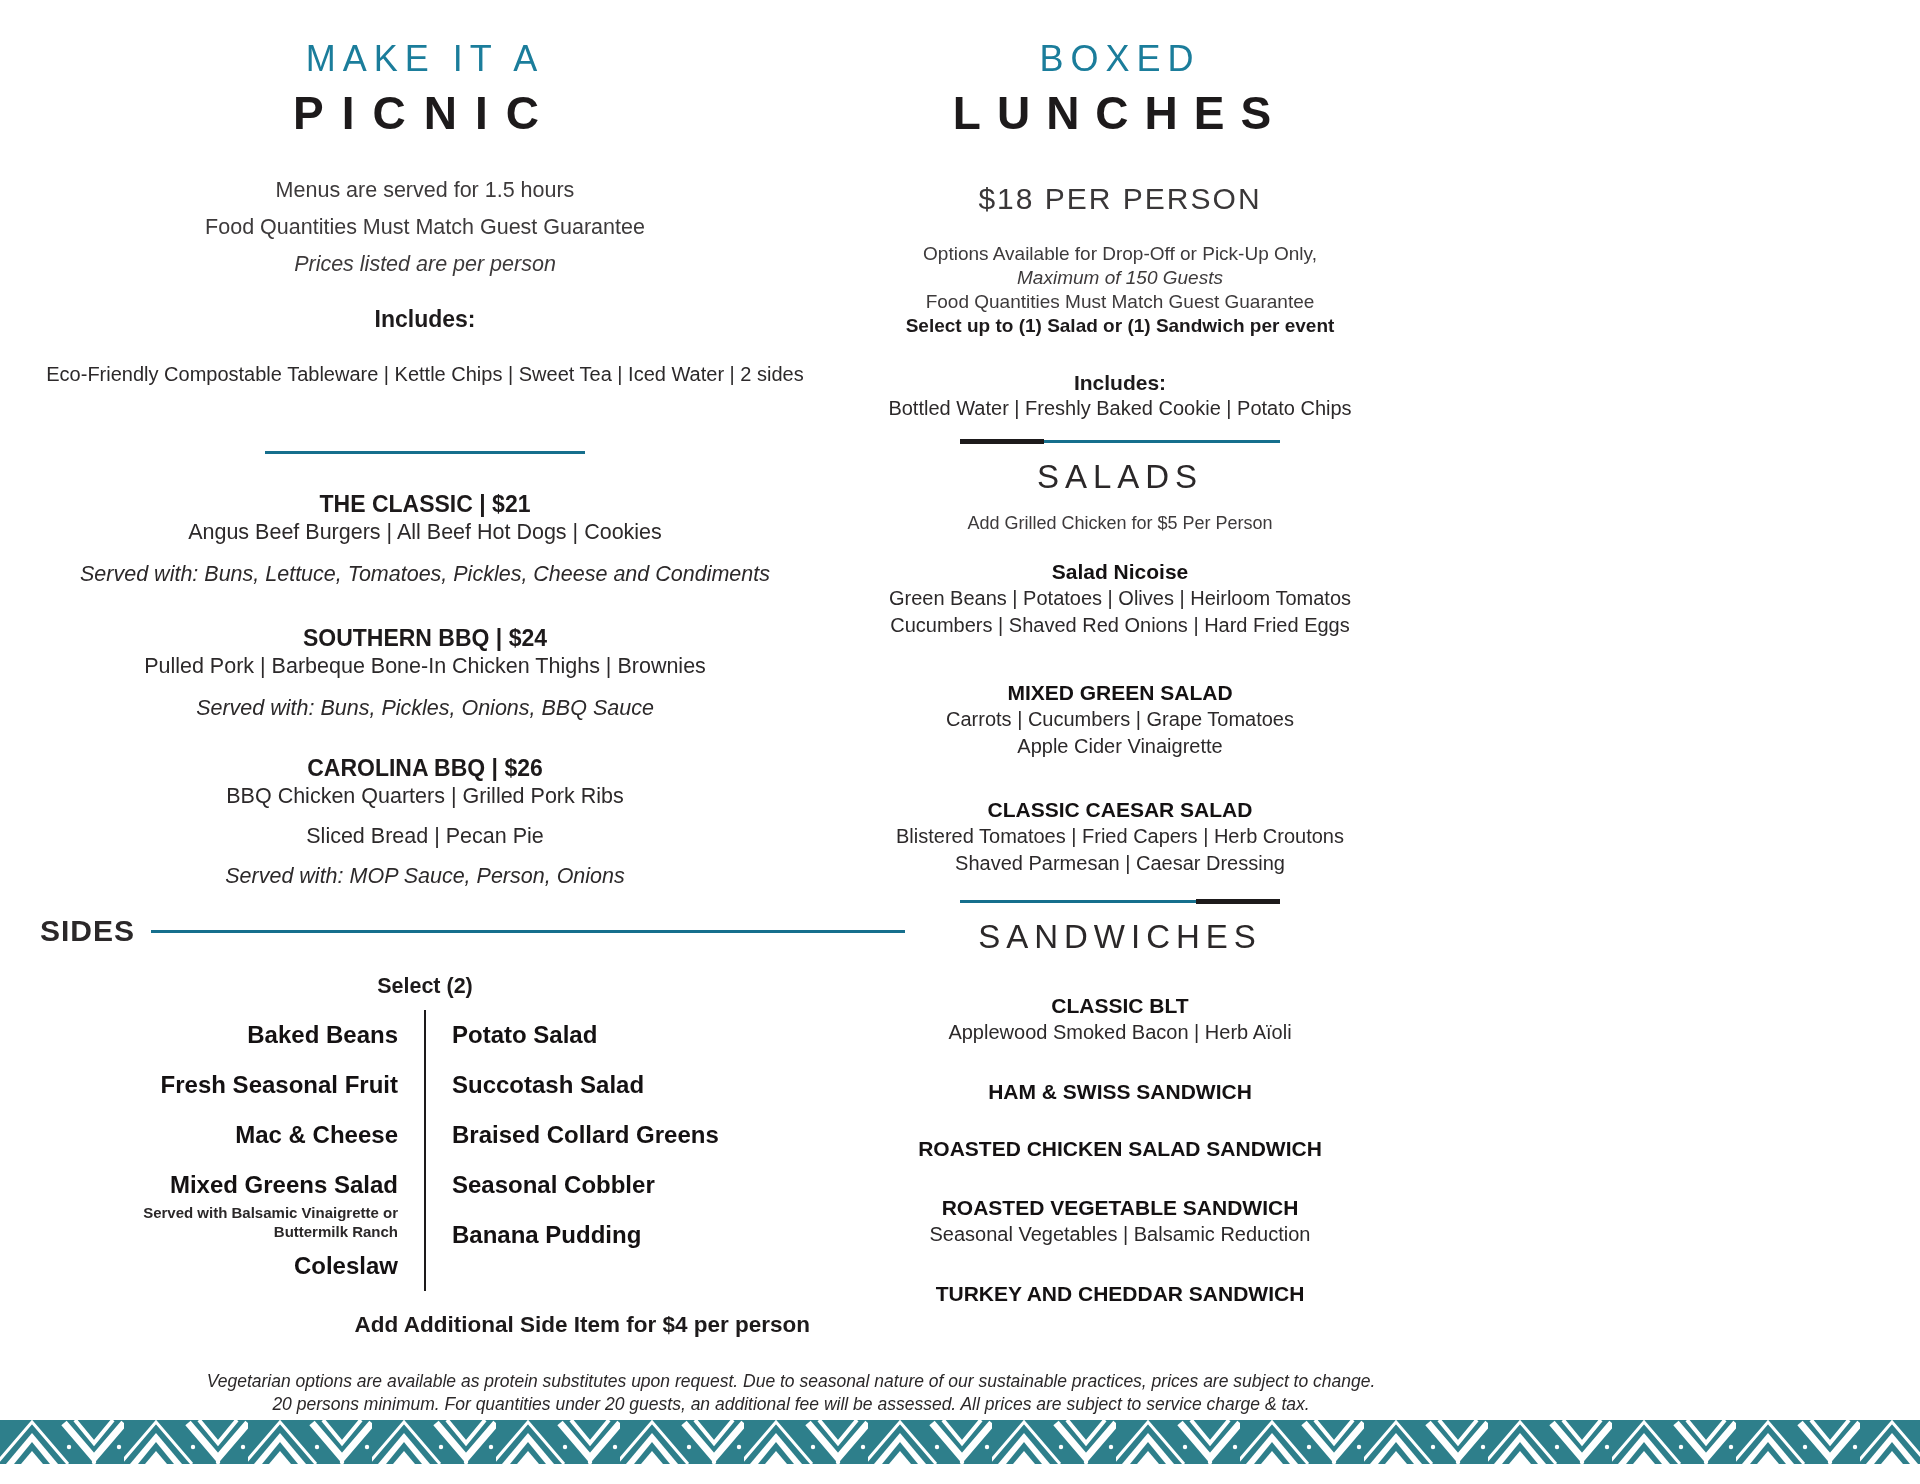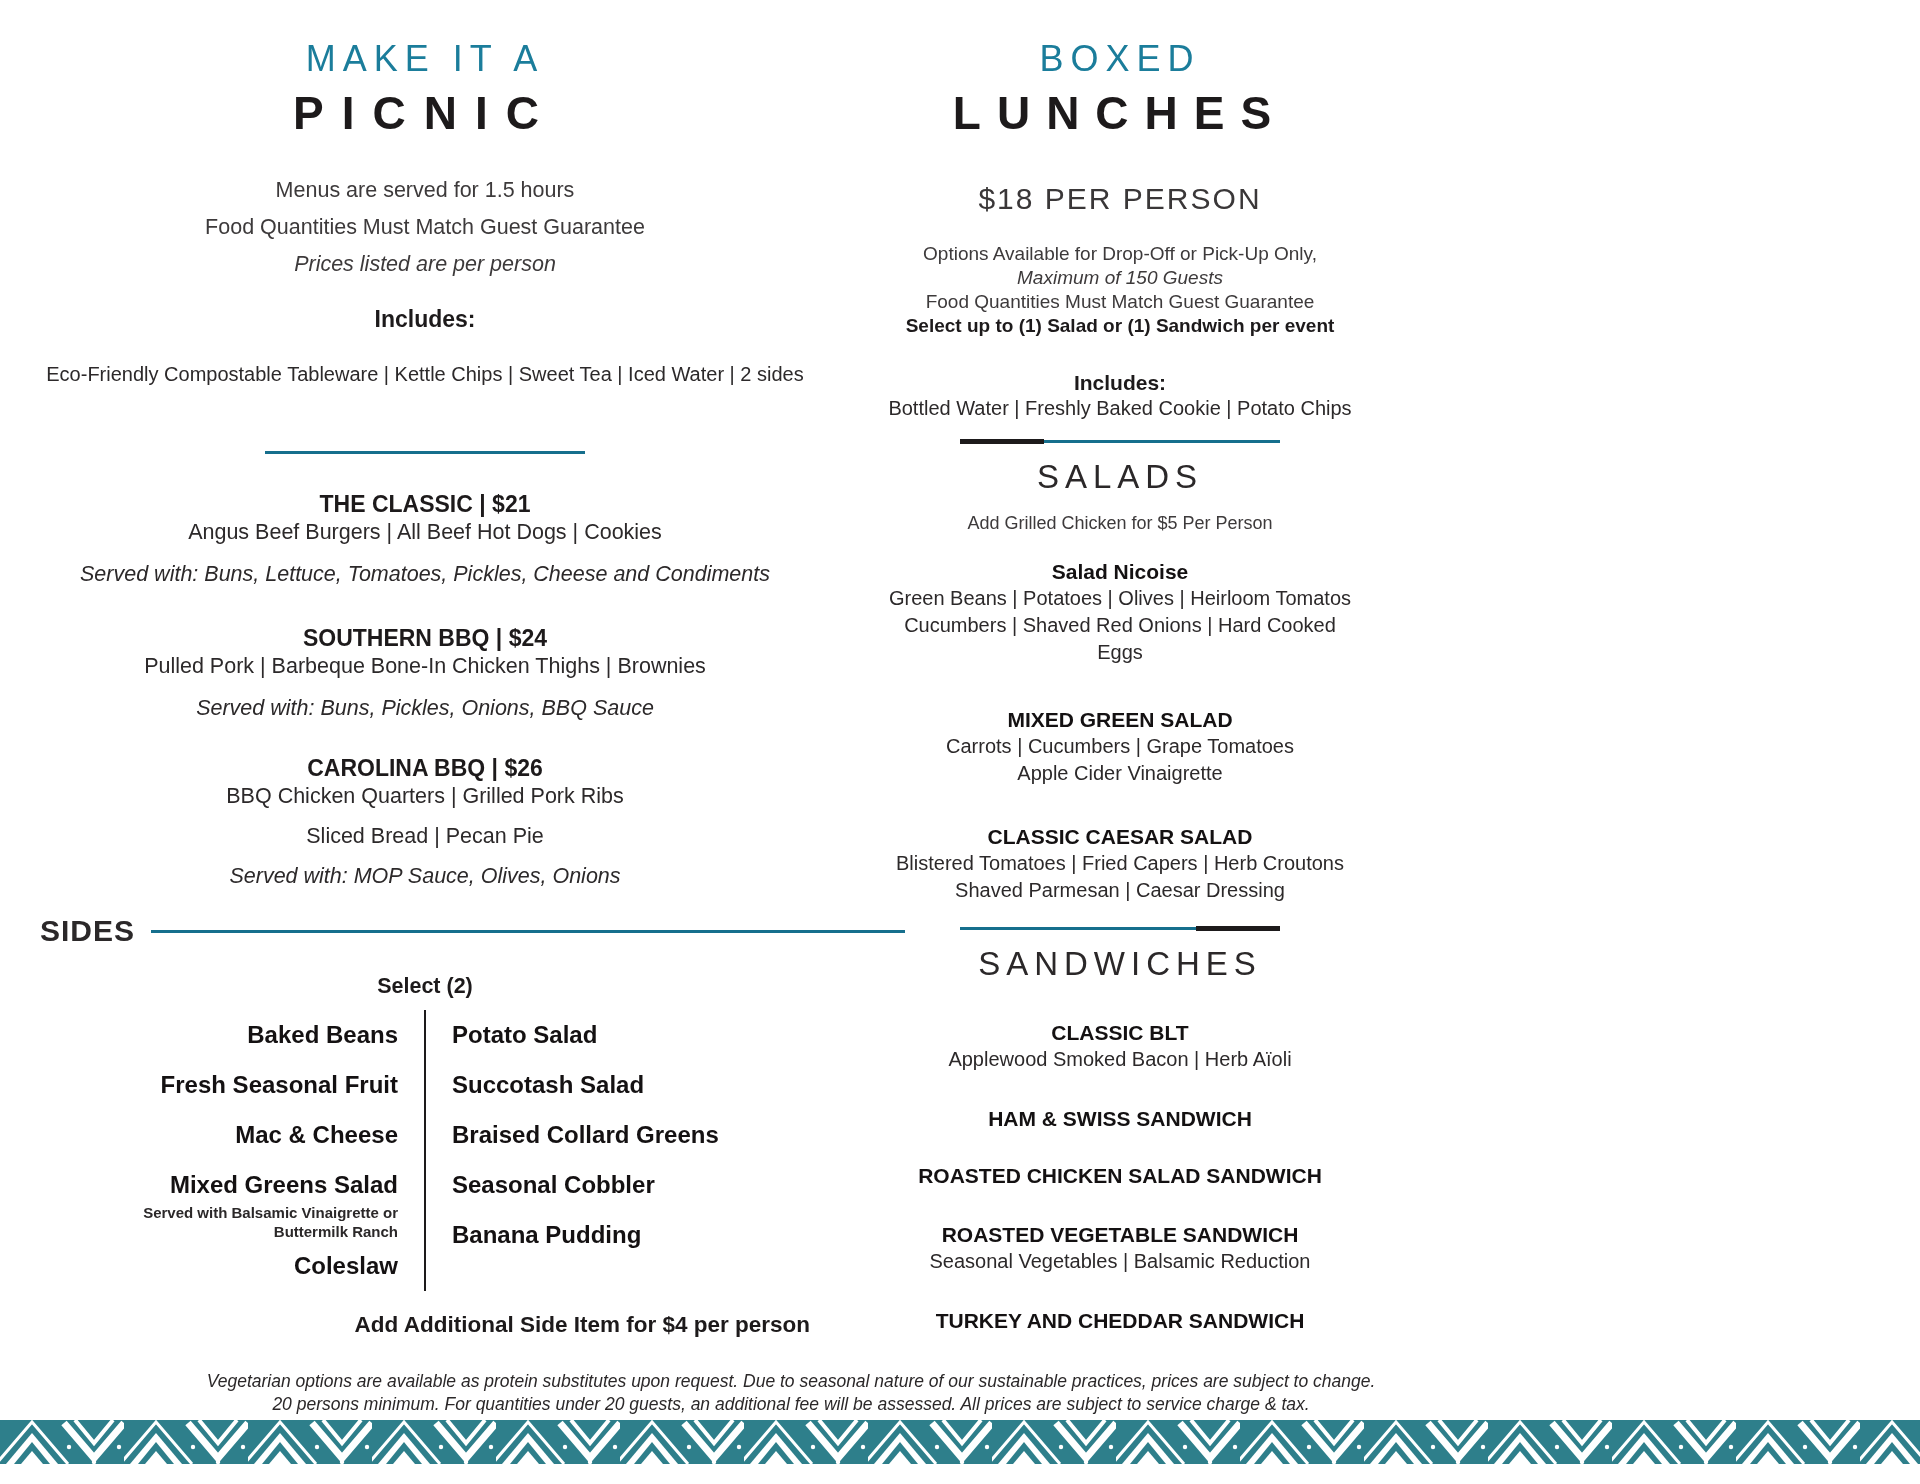--- a/index.html
+++ b/index.html
@@ -93,21 +93,21 @@
   <div class="pkg">
     <p class="pkg-title">SOUTHERN BBQ | $24</p>
     <p class="pkg-line">Pulled Pork | Barbeque Bone-In Chicken Thighs | Brownies</p>
     <p class="pkg-served">Served with: Buns, Pickles, Onions, BBQ Sauce</p>
   </div>
 
   <div class="pkg tight">
     <p class="pkg-title">CAROLINA BBQ | $26</p>
     <p class="pkg-line">BBQ Chicken Quarters | Grilled Pork Ribs</p>
     <p class="pkg-line gap">Sliced Bread | Pecan Pie</p>
-    <p class="pkg-served gap">Served with:  MOP Sauce, Olives, Onions</p>
+    <p class="pkg-served gap">Served with:  MOP Sauce, Person, Onions</p>
   </div>
 
   <div class="sides-header">
     <span class="label">SIDES</span>
     <span class="line"></span>
   </div>
 
   <p class="select-label">Select (2)</p>
 
   <div class="sides-table">
@@ -150,21 +150,21 @@
     <span class="black"></span>
     <span class="teal"></span>
   </div>
 
   <h2 class="section-title">SALADS</h2>
   <p class="section-sub">Add Grilled Chicken for $5 Per Person</p>
 
   <div class="menu-item mt24">
     <p class="mi-title">Salad Nicoise</p>
     <p class="mi-line">Green Beans | Potatoes | Olives | Heirloom Tomatos</p>
-    <p class="mi-line">Cucumbers | Shaved Red Onions | Hard Cooked Eggs</p>
+    <p class="mi-line">Cucumbers | Shaved Red Onions | Hard Fried Eggs</p>
   </div>
 
   <div class="menu-item">
     <p class="mi-title">MIXED GREEN SALAD</p>
     <p class="mi-line">Carrots | Cucumbers | Grape Tomatoes</p>
     <p class="mi-line">Apple Cider Vinaigrette</p>
   </div>
 
   <div class="menu-item mt36">
     <p class="mi-title">CLASSIC CAESAR SALAD</p>

